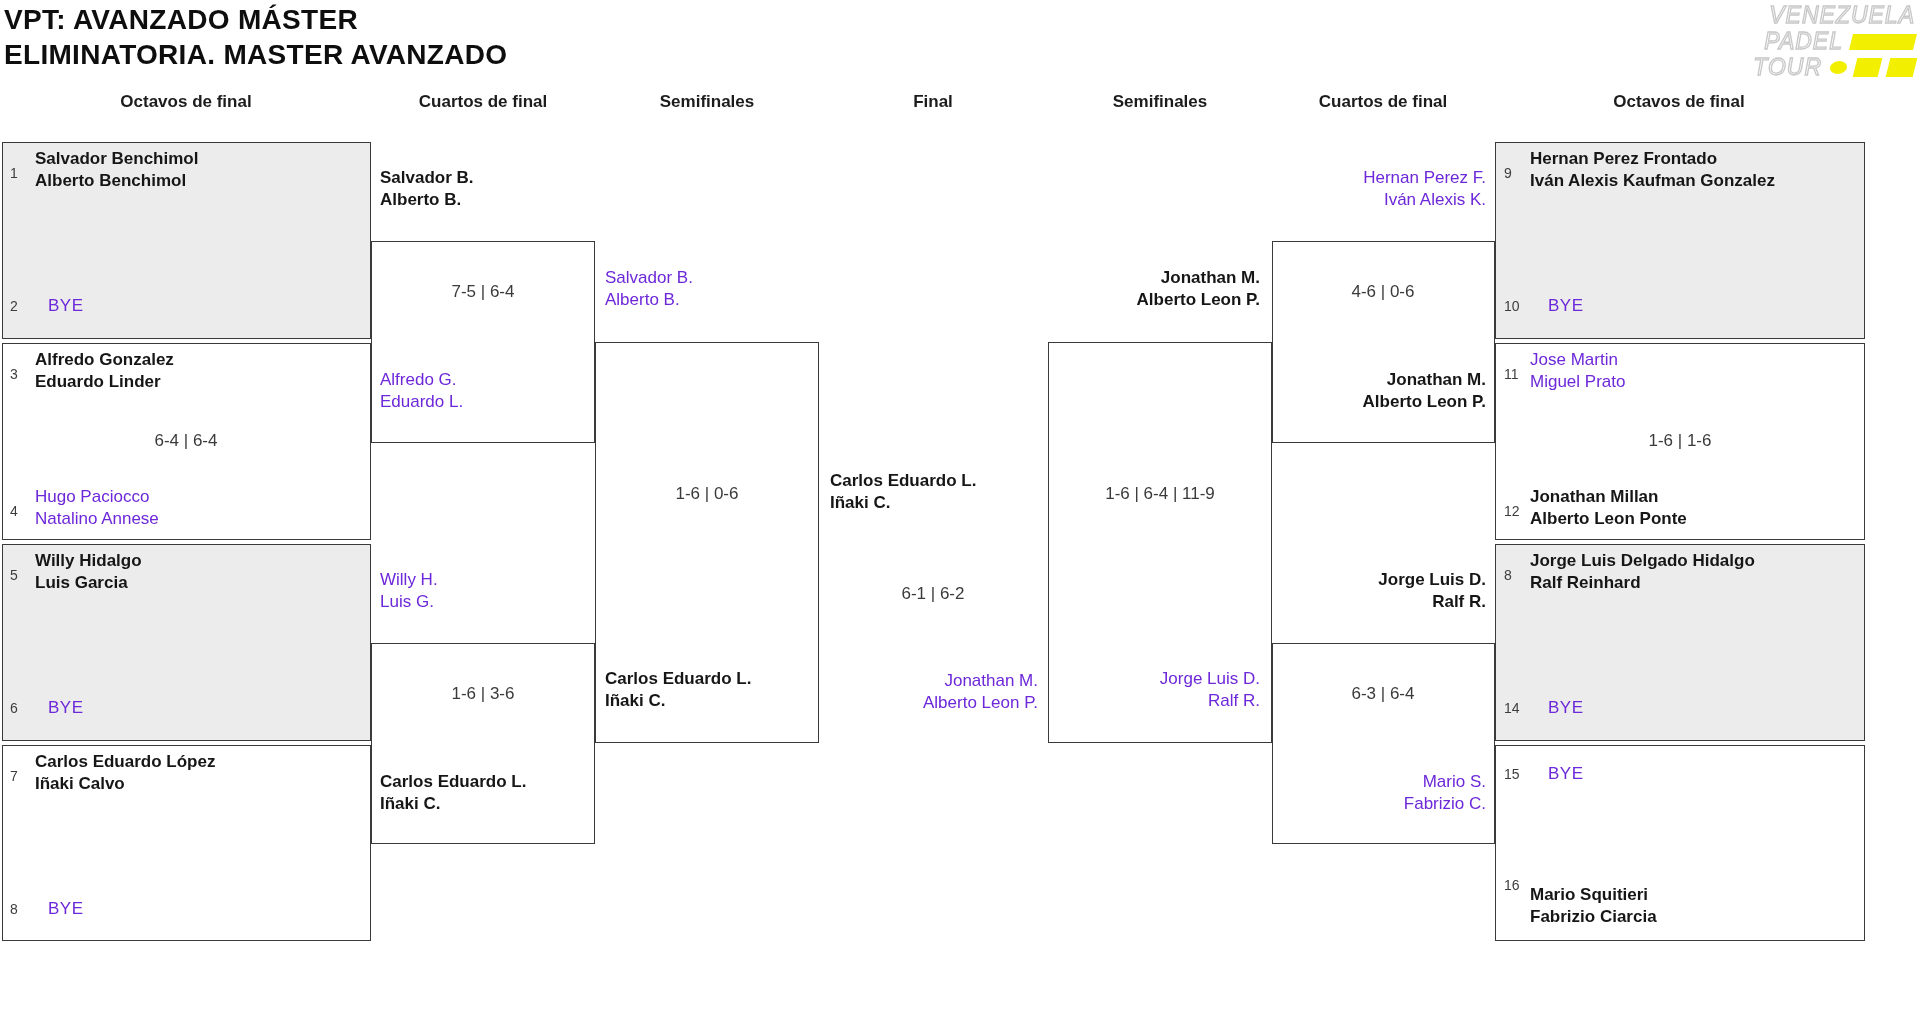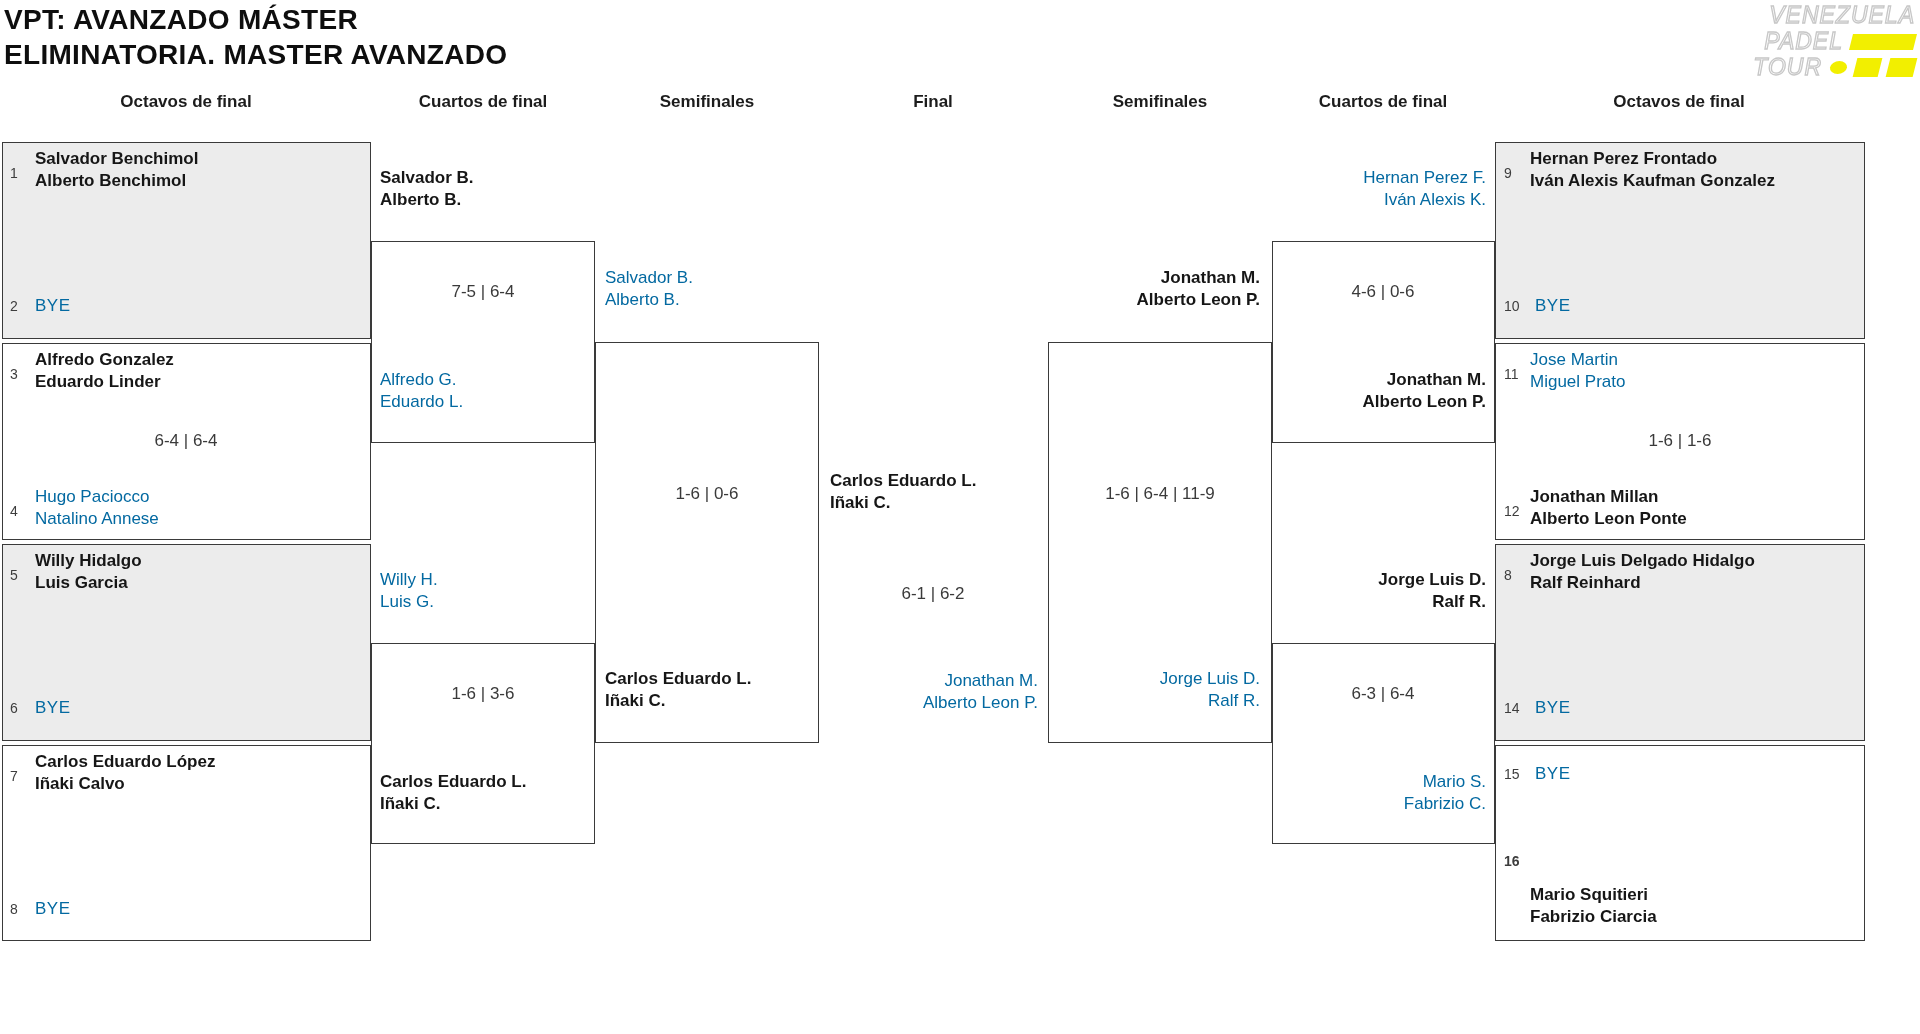--- a/index.html
+++ b/index.html
@@ -5,26 +5,26 @@
   html,body{margin:0;padding:0;background:#fff;}
   .stage{position:relative;width:1920px;height:1034px;background:#fff;overflow:hidden;
          font-family:"Liberation Sans",sans-serif;}
   .title{position:absolute;left:4px;top:2px;font-size:28px;font-weight:700;line-height:35px;
          color:#0e0e0e;letter-spacing:.3px;}
   .hdr{position:absolute;top:92px;width:220px;text-align:center;font-size:17px;font-weight:600;color:#1c1c1c;}
   .box{position:absolute;border:1.5px solid #3a3a3a;box-sizing:border-box;background:transparent;}
   .box.fill{background:#ececec;}
   .names{position:absolute;font-size:17px;line-height:22px;white-space:nowrap;}
   .w{font-weight:700;color:#161616;}
-  .d{font-weight:400;color:#0369a1;}
+  .d{font-weight:400;color:#6d28d9;}
   .rr{text-align:right;width:260px;}
   .seed{position:absolute;font-size:14px;line-height:22px;color:#3d3d3d;font-weight:400;}
   .score{position:absolute;width:190px;text-align:center;font-size:17px;line-height:22px;
          color:#3a3a3a;white-space:nowrap;font-weight:400;}
-  .bye{letter-spacing:.5px;}
+  .bye{letter-spacing:.5px;margin-left:13px;}
   
   .logo{position:absolute;top:3px;left:1725px;width:190px;display:flex;flex-direction:column;
         align-items:flex-end;gap:1px;}
   .logo-row{display:flex;align-items:center;justify-content:flex-end;gap:8px;height:25px;}
   .logo-word{font-style:italic;font-weight:400;font-size:23px;letter-spacing:1px;color:#fff;
              -webkit-text-stroke:1.3px #c7c7c7;line-height:25px;}
   .ybar{background:#f2ef00;transform:skewX(-14deg);}
   .ydot{background:#f2ef00;width:17px;height:13px;border-radius:50%;transform:skewX(-8deg);}
 </style>
 </head>
@@ -137,21 +137,21 @@
   <div class="seed" style="left:1504px;top:564px;">8</div>
   <div class="names w" style="left:1530px;top:550px;">
     <div>Jorge Luis Delgado Hidalgo</div>
     <div>Ralf Reinhard</div>
   </div>
   <div class="seed" style="left:1504px;top:697px;">14</div>
   <div class="names d bye" style="left:1535px;top:697px;">BYE</div>
 
   <div class="seed" style="left:1504px;top:763px;">15</div>
   <div class="names d bye" style="left:1535px;top:763px;">BYE</div>
-  <div class="seed" style="left:1504px;top:850px;font-weight:bold;">16</div>
+  <div class="seed" style="left:1504px;top:874px;">16</div>
   <div class="names w" style="left:1530px;top:884px;">
     <div>Mario Squitieri</div>
     <div>Fabrizio Ciarcia</div>
   </div>
 
   <div class="names w" style="left:380px;top:167px;">
     <div>Salvador B.</div>
     <div>Alberto B.</div>
   </div>
   <div class="score" style="left:388px;top:281px;">7-5 | 6-4</div>

